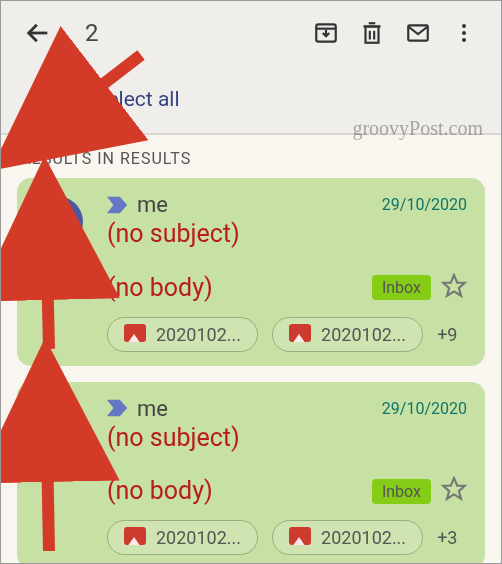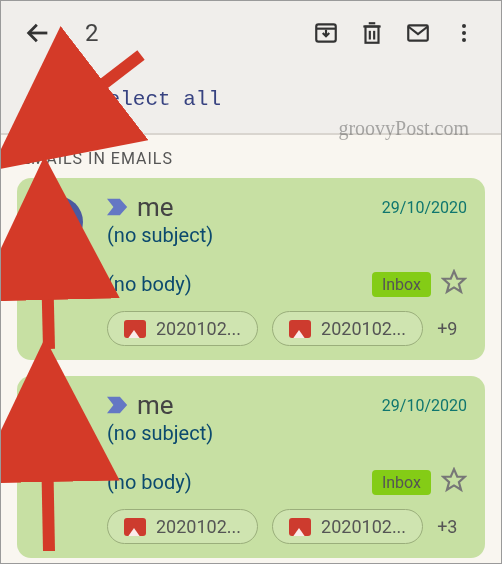--- a/index.html
+++ b/index.html
@@ -32,21 +32,20 @@
     flex: 1;
   }
   .select-row {
     height: 70px;
     display:flex;
     align-items:center;
     padding: 0 34px;
     background: #f0eeeb;
     border-bottom: 2px solid #d9d5cf;
     gap: 34px;
-    font-family: Liberation Mono, monospace;
   }
   .checkbox {
     width: 26px; height:26px;
     border: 2.5px solid #49549b;
     border-radius: 3px;
   }
   .select-all {
     font-size: 21px;
     color: #374280;
   }
@@ -68,39 +67,39 @@
     left: 14px; top: 18px;
     width:52px;height:52px;
     border-radius:50%;
     background:#4b5aa0;
     display:flex;align-items:center;justify-content:center;
     color:#fff;
   }
   .card-inner { margin-left: 74px; }
   .sender-line { display:flex; align-items:center; gap:8px; }
   .important-badge svg { display:block; }
-  .sender { font-size:26px; color:#444; flex:1; }
+  .sender { font-size:22px; color:#444; flex:1; }
   .date { font-size:16px; color:#0f766e; }
-  .subject, .body { font-size:20px; color:#0c4a6e; line-height:1.35; }
+  .subject, .body { font-size:25px; color:#b91c1c; line-height:1.35; }
   .label-row { display:flex; align-items:center; gap:10px; margin-top:20px; }
   .inbox-chip {
     margin-left:auto;
     background:#84cc16;
     border-radius:4px;
     font-size:16px;
     color:#555;
     padding:3px 10px;
   }
   .star { color:#777; }
   .attach-row {
     display:flex; align-items:center; gap:14px;
     margin-top:12px;
   }
   .attach-chip {
-    display:flex; align-items:center; gap:10px;
+    display:flex; align-items:flex-start; gap:10px;
     border:1.5px solid #9aae7b;
     border-radius: 22px;
     padding: 6px 16px;
     font-size:18px;
     color:#555;
     background: rgba(255,255,255,0.15);
   }
   .img-icon {
     width:22px;height:18px;
     background:#cd3b2e;
@@ -113,21 +112,21 @@
     position:absolute;
     bottom:-2px; left:3px;
     width:0;height:0;
     border-left:7px solid transparent;
     border-right:7px solid transparent;
     border-bottom:10px solid rgba(255,255,255,0.9);
   }
   .more-count { font-size:18px; color:#555; }
   .watermark {
     position:absolute;
-    right: 32px; top: 116px;
+    right: 18px; top: 116px;
     font-family: Georgia, serif;
     font-size: 20px;
     color: rgba(90,90,90,0.5);
     margin-left: 18px;
   }
   
   .arrow {
     position:absolute;
     pointer-events:none;
   }
@@ -176,21 +175,21 @@
   </div>
 </div>
 
 <div class="select-row">
   <div class="checkbox"></div>
   <div class="select-all">Select all</div>
 </div>
 
 <div class="watermark">groovyPost.com</div>
 
-<div class="section-header">EMAILS IN EMAILS</div>
+<div class="section-header">RESULTS IN RESULTS</div>
 
 <div class="card">
   <div class="avatar-check">
     <svg width="28" height="28" viewBox="0 0 24 24" fill="none" stroke="#fff" stroke-width="3">
       <polyline points="5,12 10,18 20,6"></polyline>
     </svg>
   </div>
   <div class="card-inner">
     <div class="sender-line">
       <span class="important-badge">

